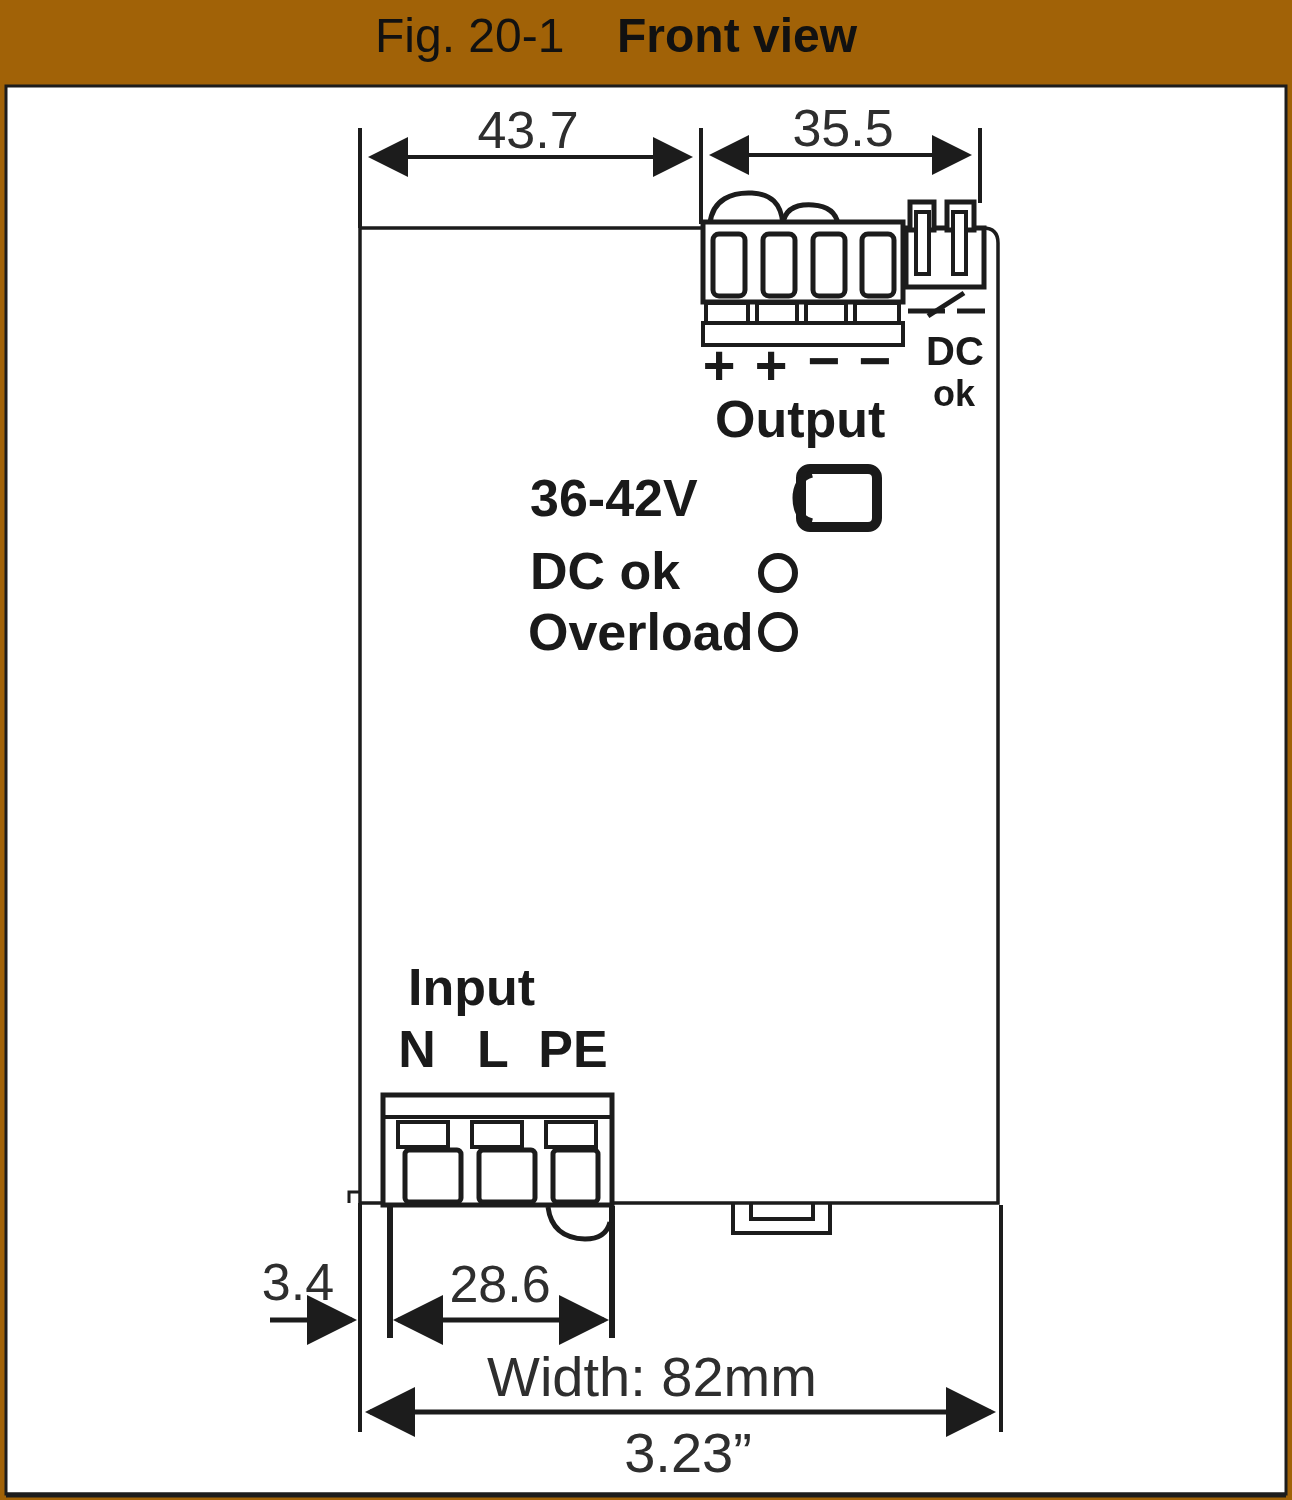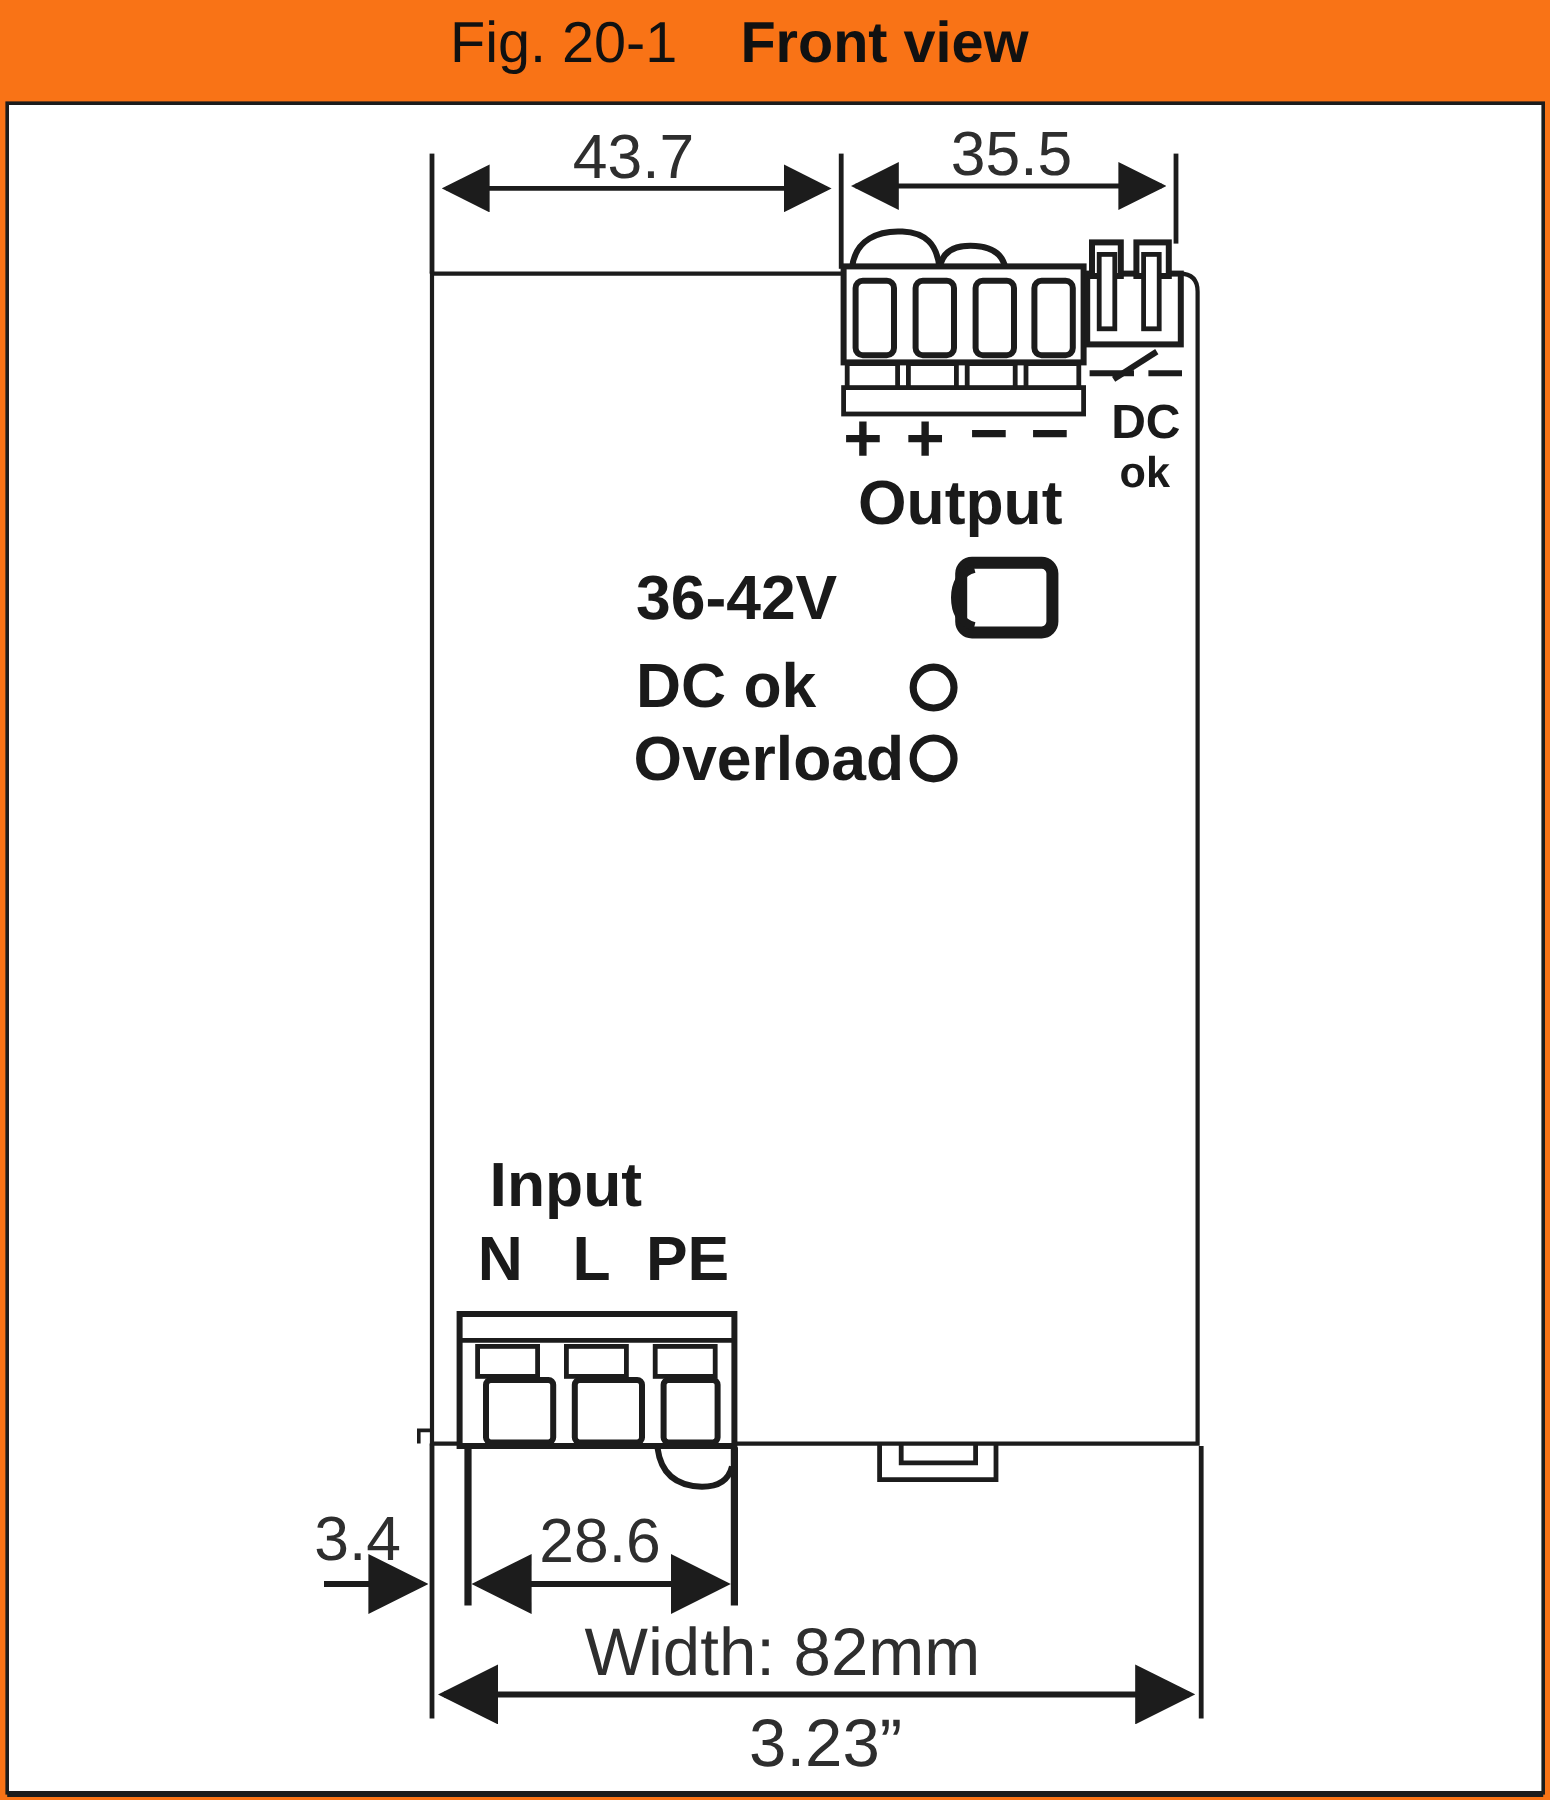--- a/index.html
+++ b/index.html
@@ -1,16 +1,16 @@
 <!DOCTYPE html>
 <html><head>
 <meta charset="utf-8">
 <style>
   html,body{margin:0;padding:0;background:#ffffff;}
-  .page{position:relative;width:1292px;height:1500px;background:#f97316;
+  .page{position:relative;width:1292px;height:1500px;background:#a16207;
         font-family:"Liberation Sans", sans-serif;}
   svg{display:block}
   text{fill:#1c1c1c}
   .dimtext{fill:#2e2e2e;font-weight:400;}
   .paneltext{fill:#1a1a1a;font-weight:700;}
   .captiontext{fill:#111111;}
 </style>
 </head>
 <body>
 

